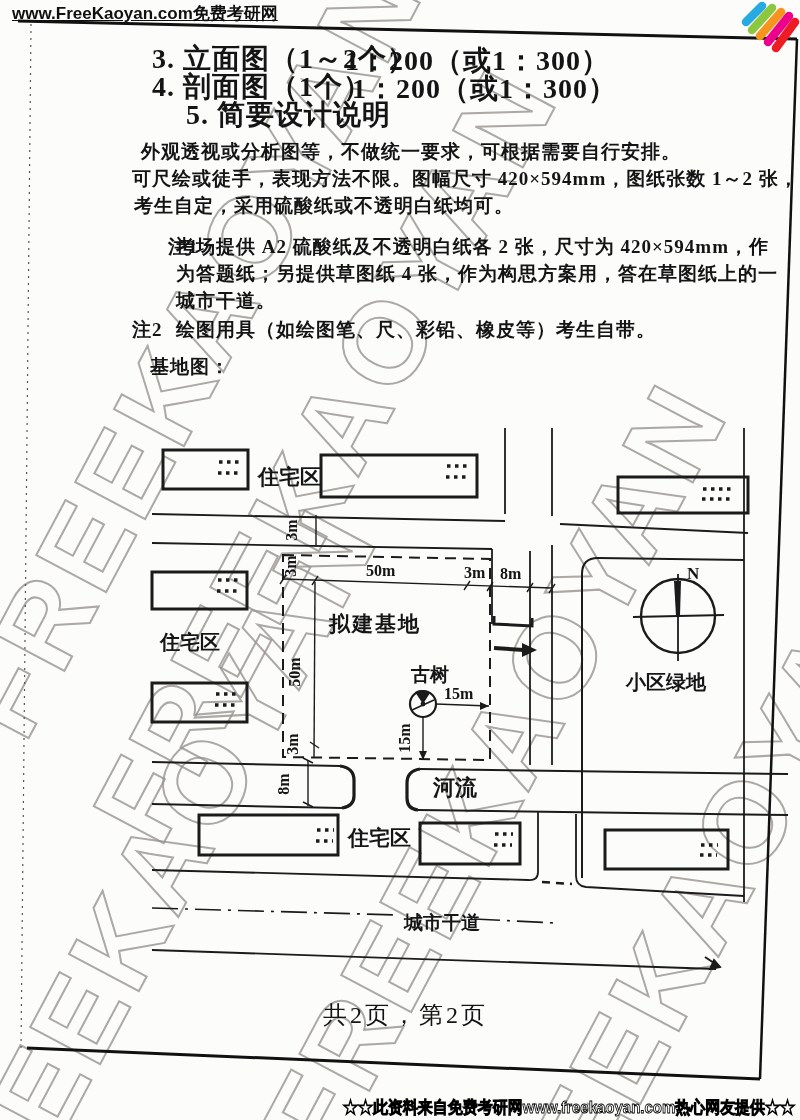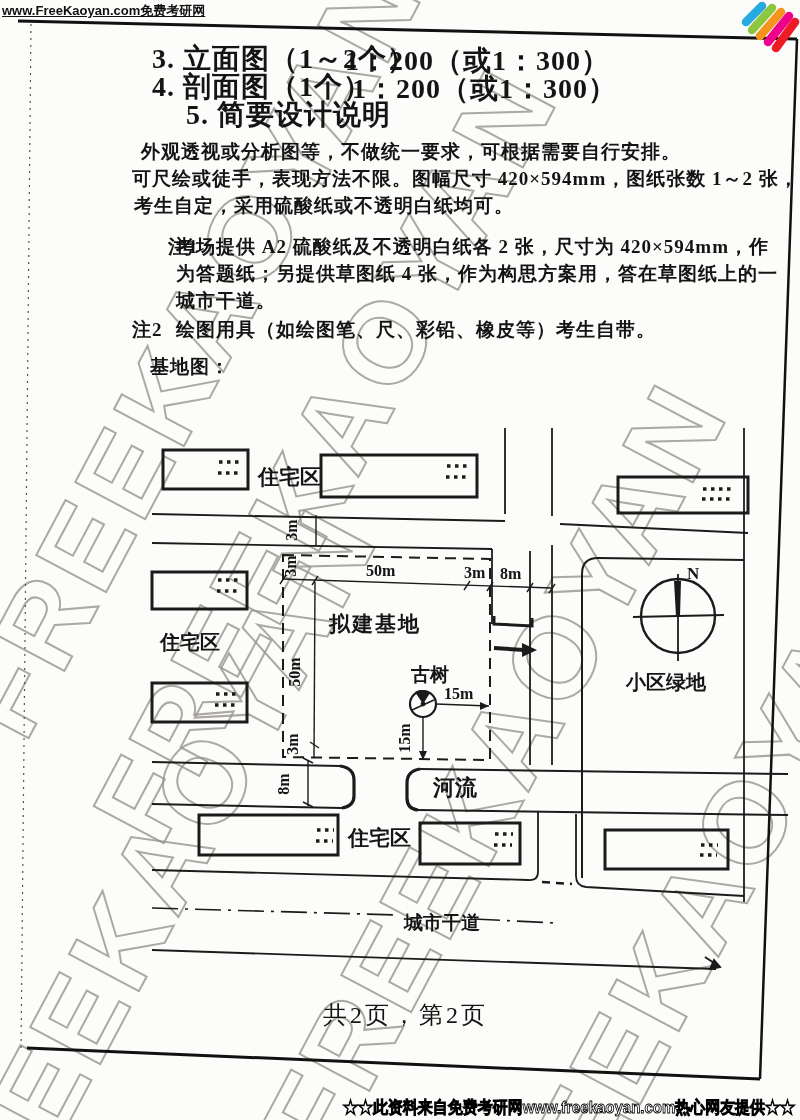--- a/index.html
+++ b/index.html
@@ -1,19 +1,19 @@
 <!DOCTYPE html>
 <html><head>
 <meta charset="utf-8">
 <style>
   html,body{margin:0;padding:0;}
   .page{position:relative;width:800px;height:1120px;background:#fcfcfa;overflow:hidden;
         font-family:"Liberation Serif",serif;color:#141414;}
   .abs{position:absolute;white-space:nowrap;}
-  .hdr-link{left:2px;top:2px;font-family:"Liberation Sans",sans-serif;font-size:13px;
+  .hdr-link{left:12px;top:2px;font-family:"Liberation Sans",sans-serif;font-size:17px;
             font-weight:bold;color:#101010;text-decoration:underline;z-index:6;}
   .doc-line{font-size:19px;font-weight:600;letter-spacing:1px;z-index:4;}
   .doc-item{font-size:28px;font-weight:600;letter-spacing:1px;z-index:4;}
   .footer-line{font-size:24px;font-weight:400;letter-spacing:3px;z-index:4;}
   svg{position:absolute;left:0;top:0;z-index:2;}
   .wm{fill:none;stroke:#979490;stroke-width:2px;opacity:.8;
       font-family:"Liberation Sans",sans-serif;font-weight:bold;font-size:115px;letter-spacing:6px;}
   .ink{stroke:#1b1b1b;fill:none;}
   .lbl{fill:#151515;font-weight:600;font-family:"Liberation Serif",serif;}
   .dim{fill:#151515;font-weight:600;font-family:"Liberation Serif",serif;font-size:16px;}

